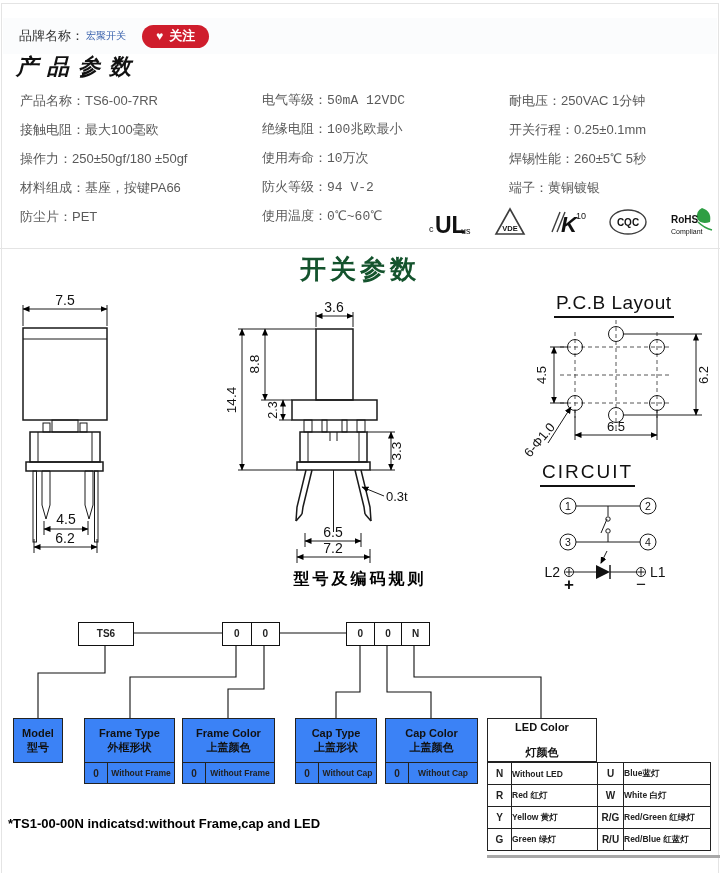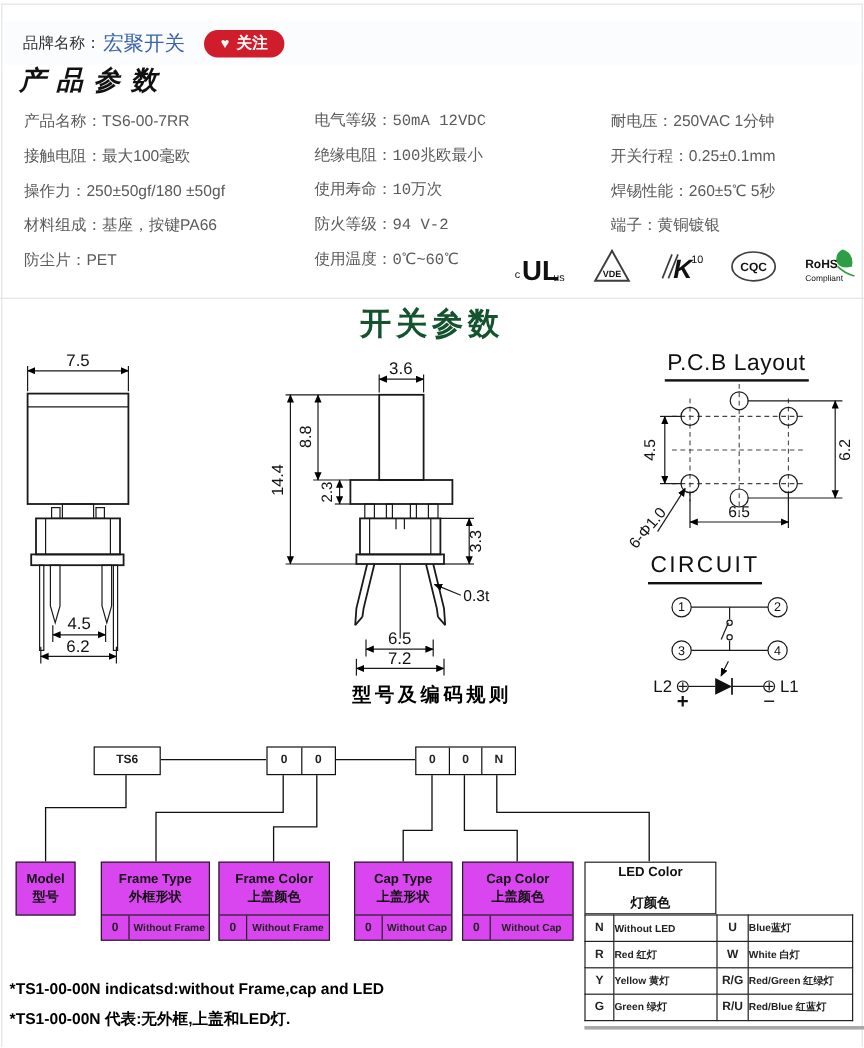--- a/index.html
+++ b/index.html
@@ -4,21 +4,21 @@
 <style>
   html,body{margin:0;padding:0;background:#fff;}
   .page{position:relative;width:720px;height:873px;background:#fff;overflow:hidden;
         font-family:"Liberation Sans",sans-serif;color:#222;}
   .frame{position:absolute;left:1px;top:3px;right:1px;bottom:0;border:1px solid #e4e4e4;border-bottom:none;pointer-events:none;}
 
   
   .brand-bar{position:absolute;left:3px;top:5px;width:714px;height:36px;background:#fbfcfd;
              display:flex;align-items:center;padding-left:16px;box-sizing:border-box;margin-top:13px;}
   .brand-label{font-size:13px;color:#333;}
-  .brand-link{font-size:17px;color:#3a62ad;margin-left:2px;cursor:pointer;}
+  .brand-link{font-size:10px;color:#3a62ad;margin-left:2px;cursor:pointer;}
   .follow-btn{margin-left:16px;background:#cf1d2c;color:#fff;border:none;border-radius:12px;
               height:23px;padding:0 14px;display:flex;align-items:center;gap:6px;
               font-size:13px;font-weight:bold;cursor:pointer;font-family:"Liberation Sans",sans-serif;}
   .heart{font-size:12px;line-height:1;}
 
   
   .sec1-title{position:absolute;left:16px;top:52px;font-family:"Liberation Serif",serif;
               font-style:italic;font-weight:bold;font-size:22px;letter-spacing:9px;color:#111;}
   .spec-col{position:absolute;top:86px;font-size:13px;color:#5a5a5a;line-height:29px;white-space:nowrap;}
   .col1{left:20px;} .col2{left:262px;font-family:Liberation Mono, monospace;} .col3{left:509px;}
@@ -52,21 +52,21 @@
 
   
   .codebox{position:absolute;top:622px;height:22px;border:1.5px solid #111;box-sizing:content-box;
            display:flex;background:#fff;}
   .codebox span{flex:1;text-align:center;line-height:22px;font-size:10px;font-weight:bold;}
   .codebox span + span{border-left:1.5px solid #111;}
   .ts6{left:78px;width:54px;}
   .midc{left:222px;width:56px;}
   .rightc{left:346px;width:82px;}
 
-  .cat-box{position:absolute;top:718px;border:1.2px solid #222;background:#d946ef;box-sizing:border-box;}
+  .cat-box{position:absolute;top:718px;border:1.2px solid #222;background:#3b82f6;box-sizing:border-box;}
   .cat-head{height:43px;display:flex;flex-direction:column;justify-content:center;align-items:center;gap:1px;}
   .cat-bordered .cat-head{border-bottom:1.2px solid #222;}
   .cat-en{font-size:11px;font-weight:700;color:#111;}
   .cat-zh{font-size:11px;font-weight:700;color:#111;}
   .cat-row{height:20px;display:flex;align-items:stretch;}
   .cat-code{width:22px;border-right:1.2px solid #222;display:flex;align-items:center;justify-content:center;
             font-size:10px;font-weight:700;}
   .cat-val{flex:1;display:flex;align-items:center;justify-content:center;font-size:8.5px;font-weight:600;}
   .model-box{left:13px;width:50px;height:45px;}
   .ft-box{left:84px;width:91px;}
@@ -425,16 +425,15 @@
     <tr>
       <td class="led-c">G</td>
       <td class="led-v">Green 绿灯</td>
       <td class="led-c2">R/U</td>
       <td class="led-v2">Red/Blue 红蓝灯</td>
     </tr>
   </tbody>
     </table>
 
   <div class="note note1">*TS1-00-00N indicatsd:without Frame,cap and LED</div>
-  <div class="note note2">*TS1-00-00N 代表:无外框,上盖和LED灯.</div>
 
   <div class="bottom-bar"></div>
 </div>
 
 </body></html>

